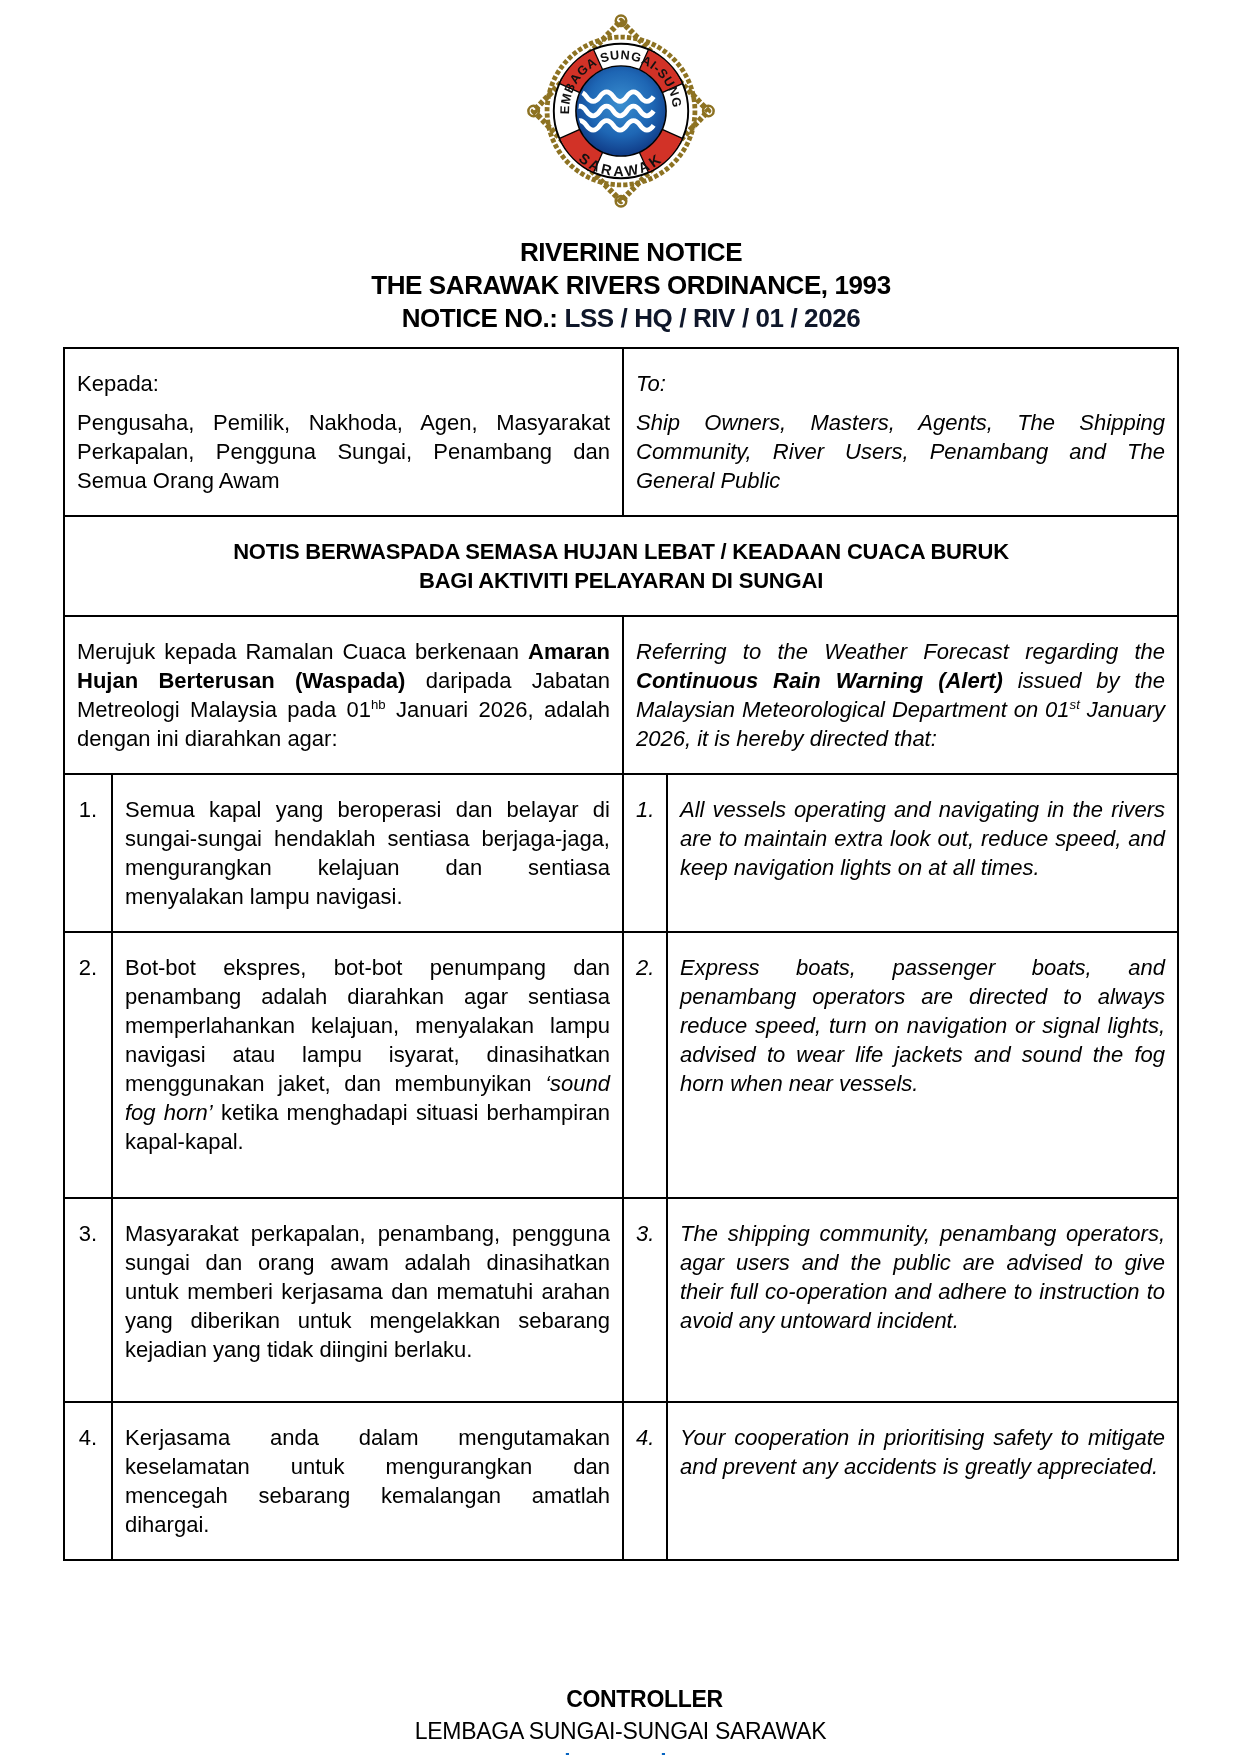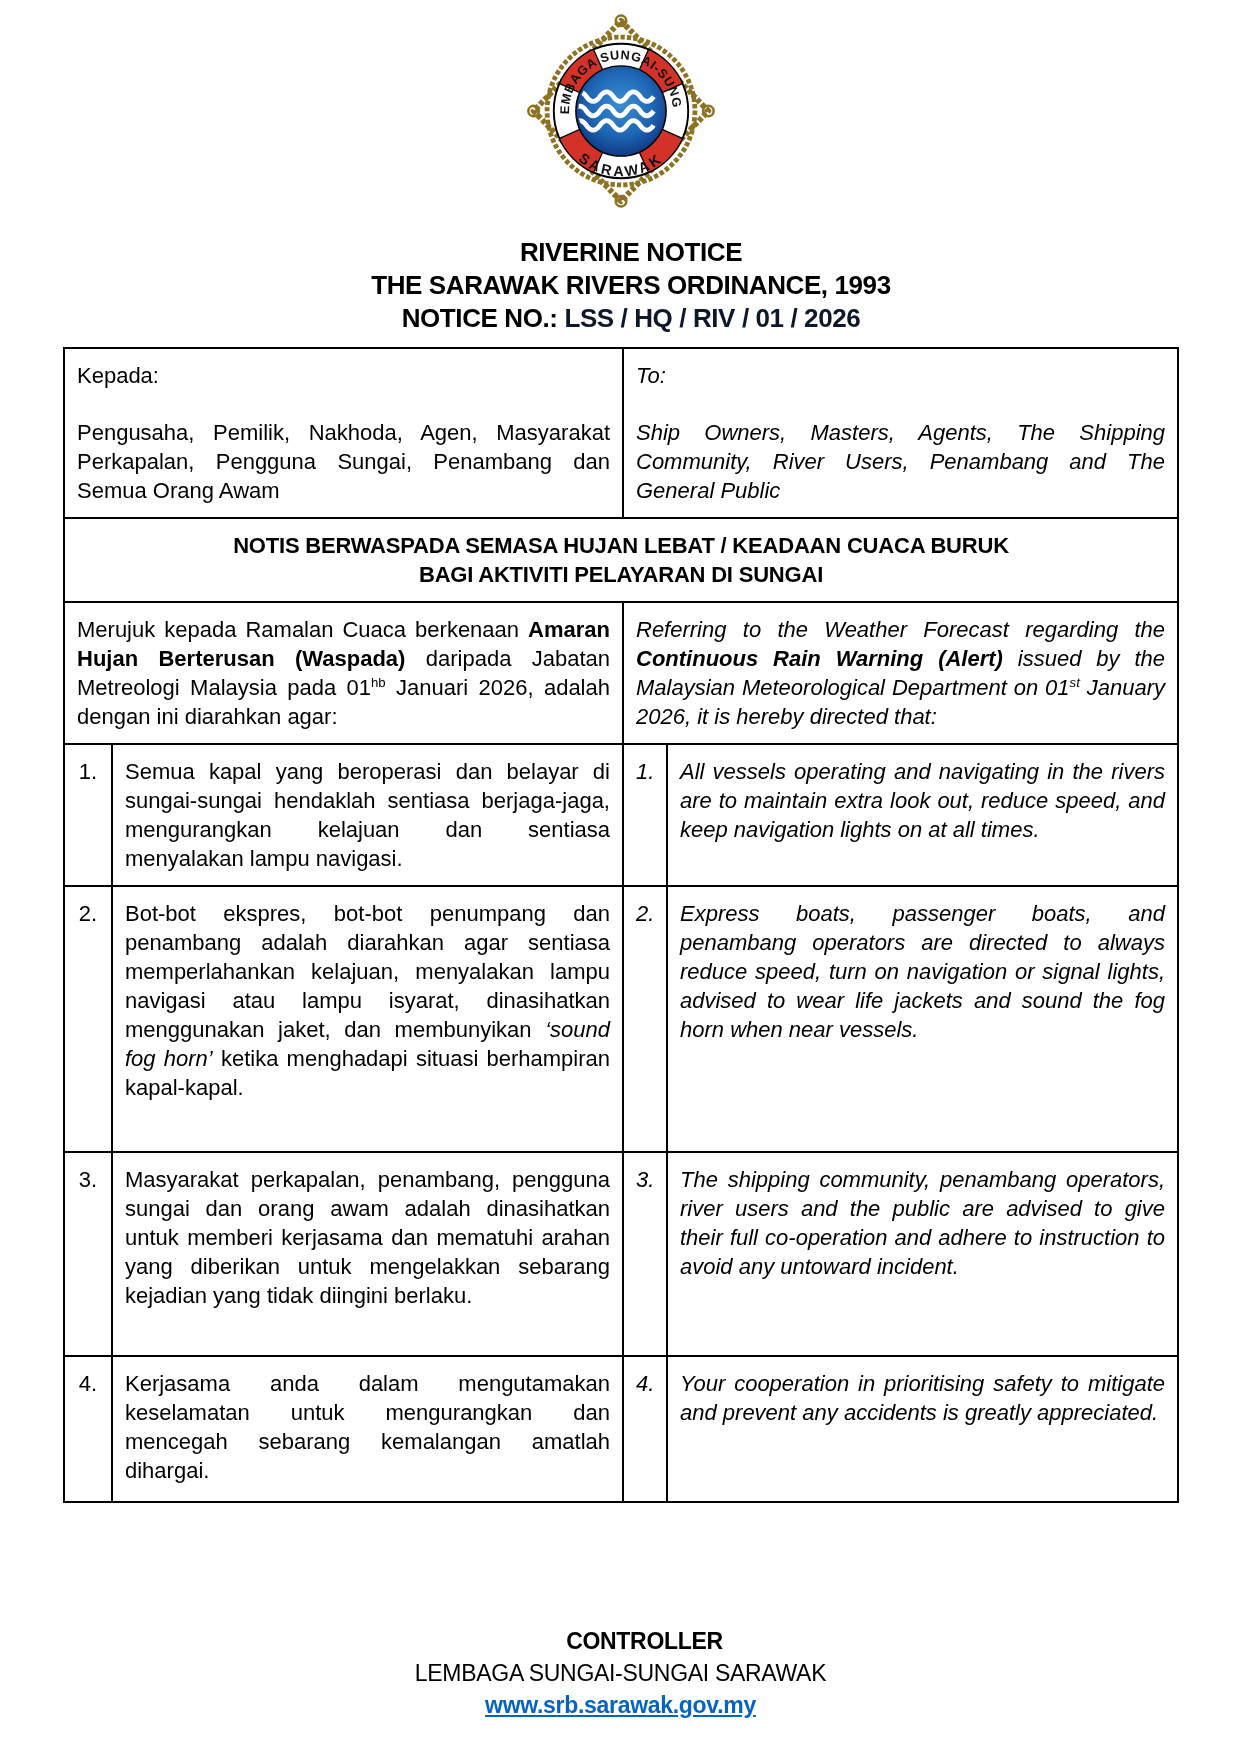--- a/index.html
+++ b/index.html
@@ -21,31 +21,31 @@
 
   table.notice {
     border-collapse:collapse;
     margin:12px 0 0 63px;
     width:1114px;
     table-layout:fixed;
   }
   table.notice td {
     border:2px solid #000;
     vertical-align:top;
-    padding:12px 12px;
+    padding:20px 12px;
     font-size:22px;
     line-height:29px;
   }
   td.num {
     text-align:center; padding:8px 2px;
   }
   td.body-ms, td.cell-ms { text-align:justify; }
   td.body-en, td.cell-en { text-align:justify; font-style:italic; }
   .recip-label { display:block; }
-  .recip-body { display:block; margin-top:28px; }
+  .recip-body { display:block; margin-top:10px; }
   td.title-cell {
     text-align:center; font-weight:bold; font-size:25px; line-height:36px;
     padding:14px 10px; font-style:normal; letter-spacing:-0.2px;
   }
   .seg-b { font-weight:bold; }
   .seg-i { font-style:italic; }
   .seg-sup { vertical-align:super; font-size:0.6em; line-height:0; }
 
   .footer { text-align:center; margin-top:122px; }
   .footer-line1 { font-weight:bold; font-size:23px; line-height:32px; letter-spacing:-0.3px;padding-left:48px; }
@@ -173,21 +173,21 @@
       <td class="num">2.</td>
       <td class="body-ms"><span>Bot-bot ekspres, bot-bot penumpang dan penambang adalah diarahkan agar sentiasa memperlahankan kelajuan, menyalakan lampu navigasi atau lampu isyarat, dinasihatkan menggunakan jaket, dan membunyikan </span><span class="seg-i">‘sound fog horn’</span><span> ketika menghadapi situasi berhampiran kapal-kapal.</span></td>
       <td class="num body-en">2.</td>
       <td class="body-en"><span>Express boats, passenger boats, and penambang operators are directed to always reduce speed, turn on navigation or signal lights, advised to wear life jackets and sound the fog horn when near vessels.</span></td>
     </tr>
 
     <tr style="height:204px">
       <td class="num">3.</td>
       <td class="body-ms"><span>Masyarakat perkapalan, penambang, pengguna sungai dan orang awam adalah dinasihatkan untuk memberi kerjasama dan mematuhi arahan yang diberikan untuk mengelakkan sebarang kejadian yang tidak diingini berlaku.</span></td>
       <td class="num body-en">3.</td>
-      <td class="body-en"><span>The shipping community, penambang operators, river users and the public are advised to give their full co-operation and adhere to instruction to avoid any untoward incident.</span></td>
+      <td class="body-en"><span>The shipping community, penambang operators, agar users and the public are advised to give their full co-operation and adhere to instruction to avoid any untoward incident.</span></td>
     </tr>
 
     <tr style="height:146px">
       <td class="num">4.</td>
       <td class="body-ms"><span>Kerjasama anda dalam mengutamakan keselamatan untuk mengurangkan dan mencegah sebarang kemalangan amatlah dihargai.</span></td>
       <td class="num body-en">4.</td>
       <td class="body-en"><span>Your cooperation in prioritising safety to mitigate and prevent any accidents is greatly appreciated.</span></td>
     </tr>
   </tbody>
     </table>

